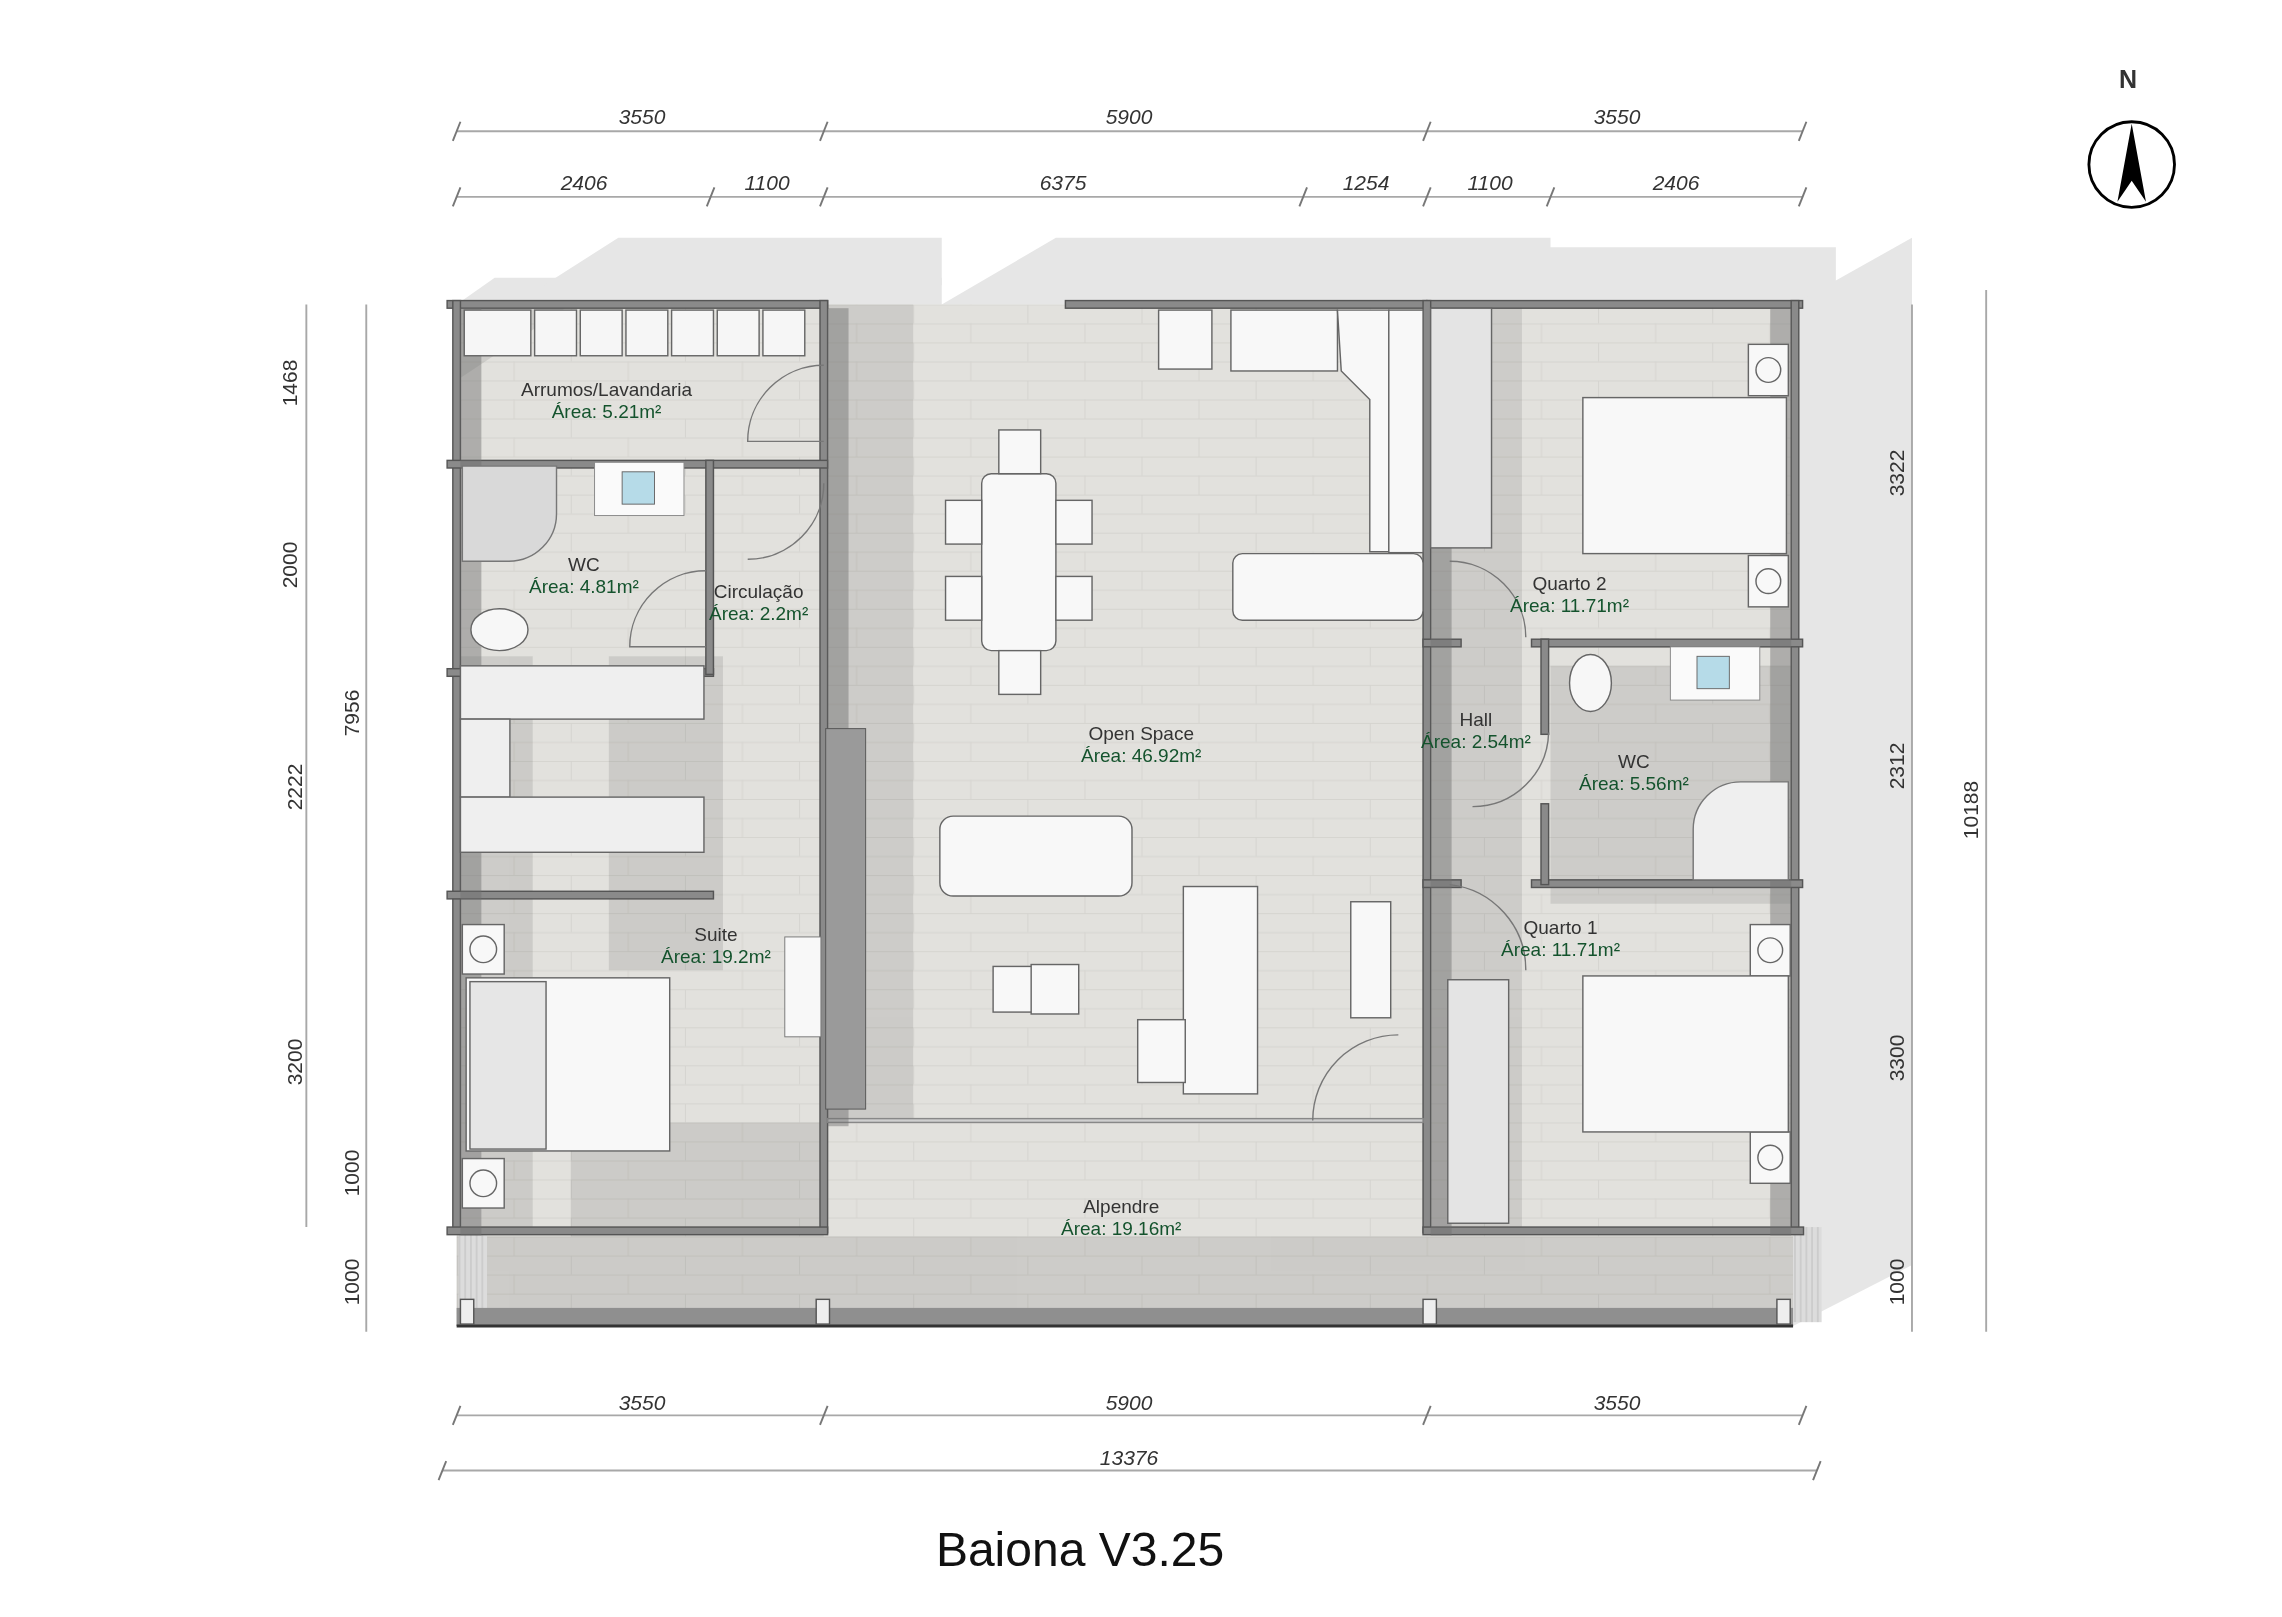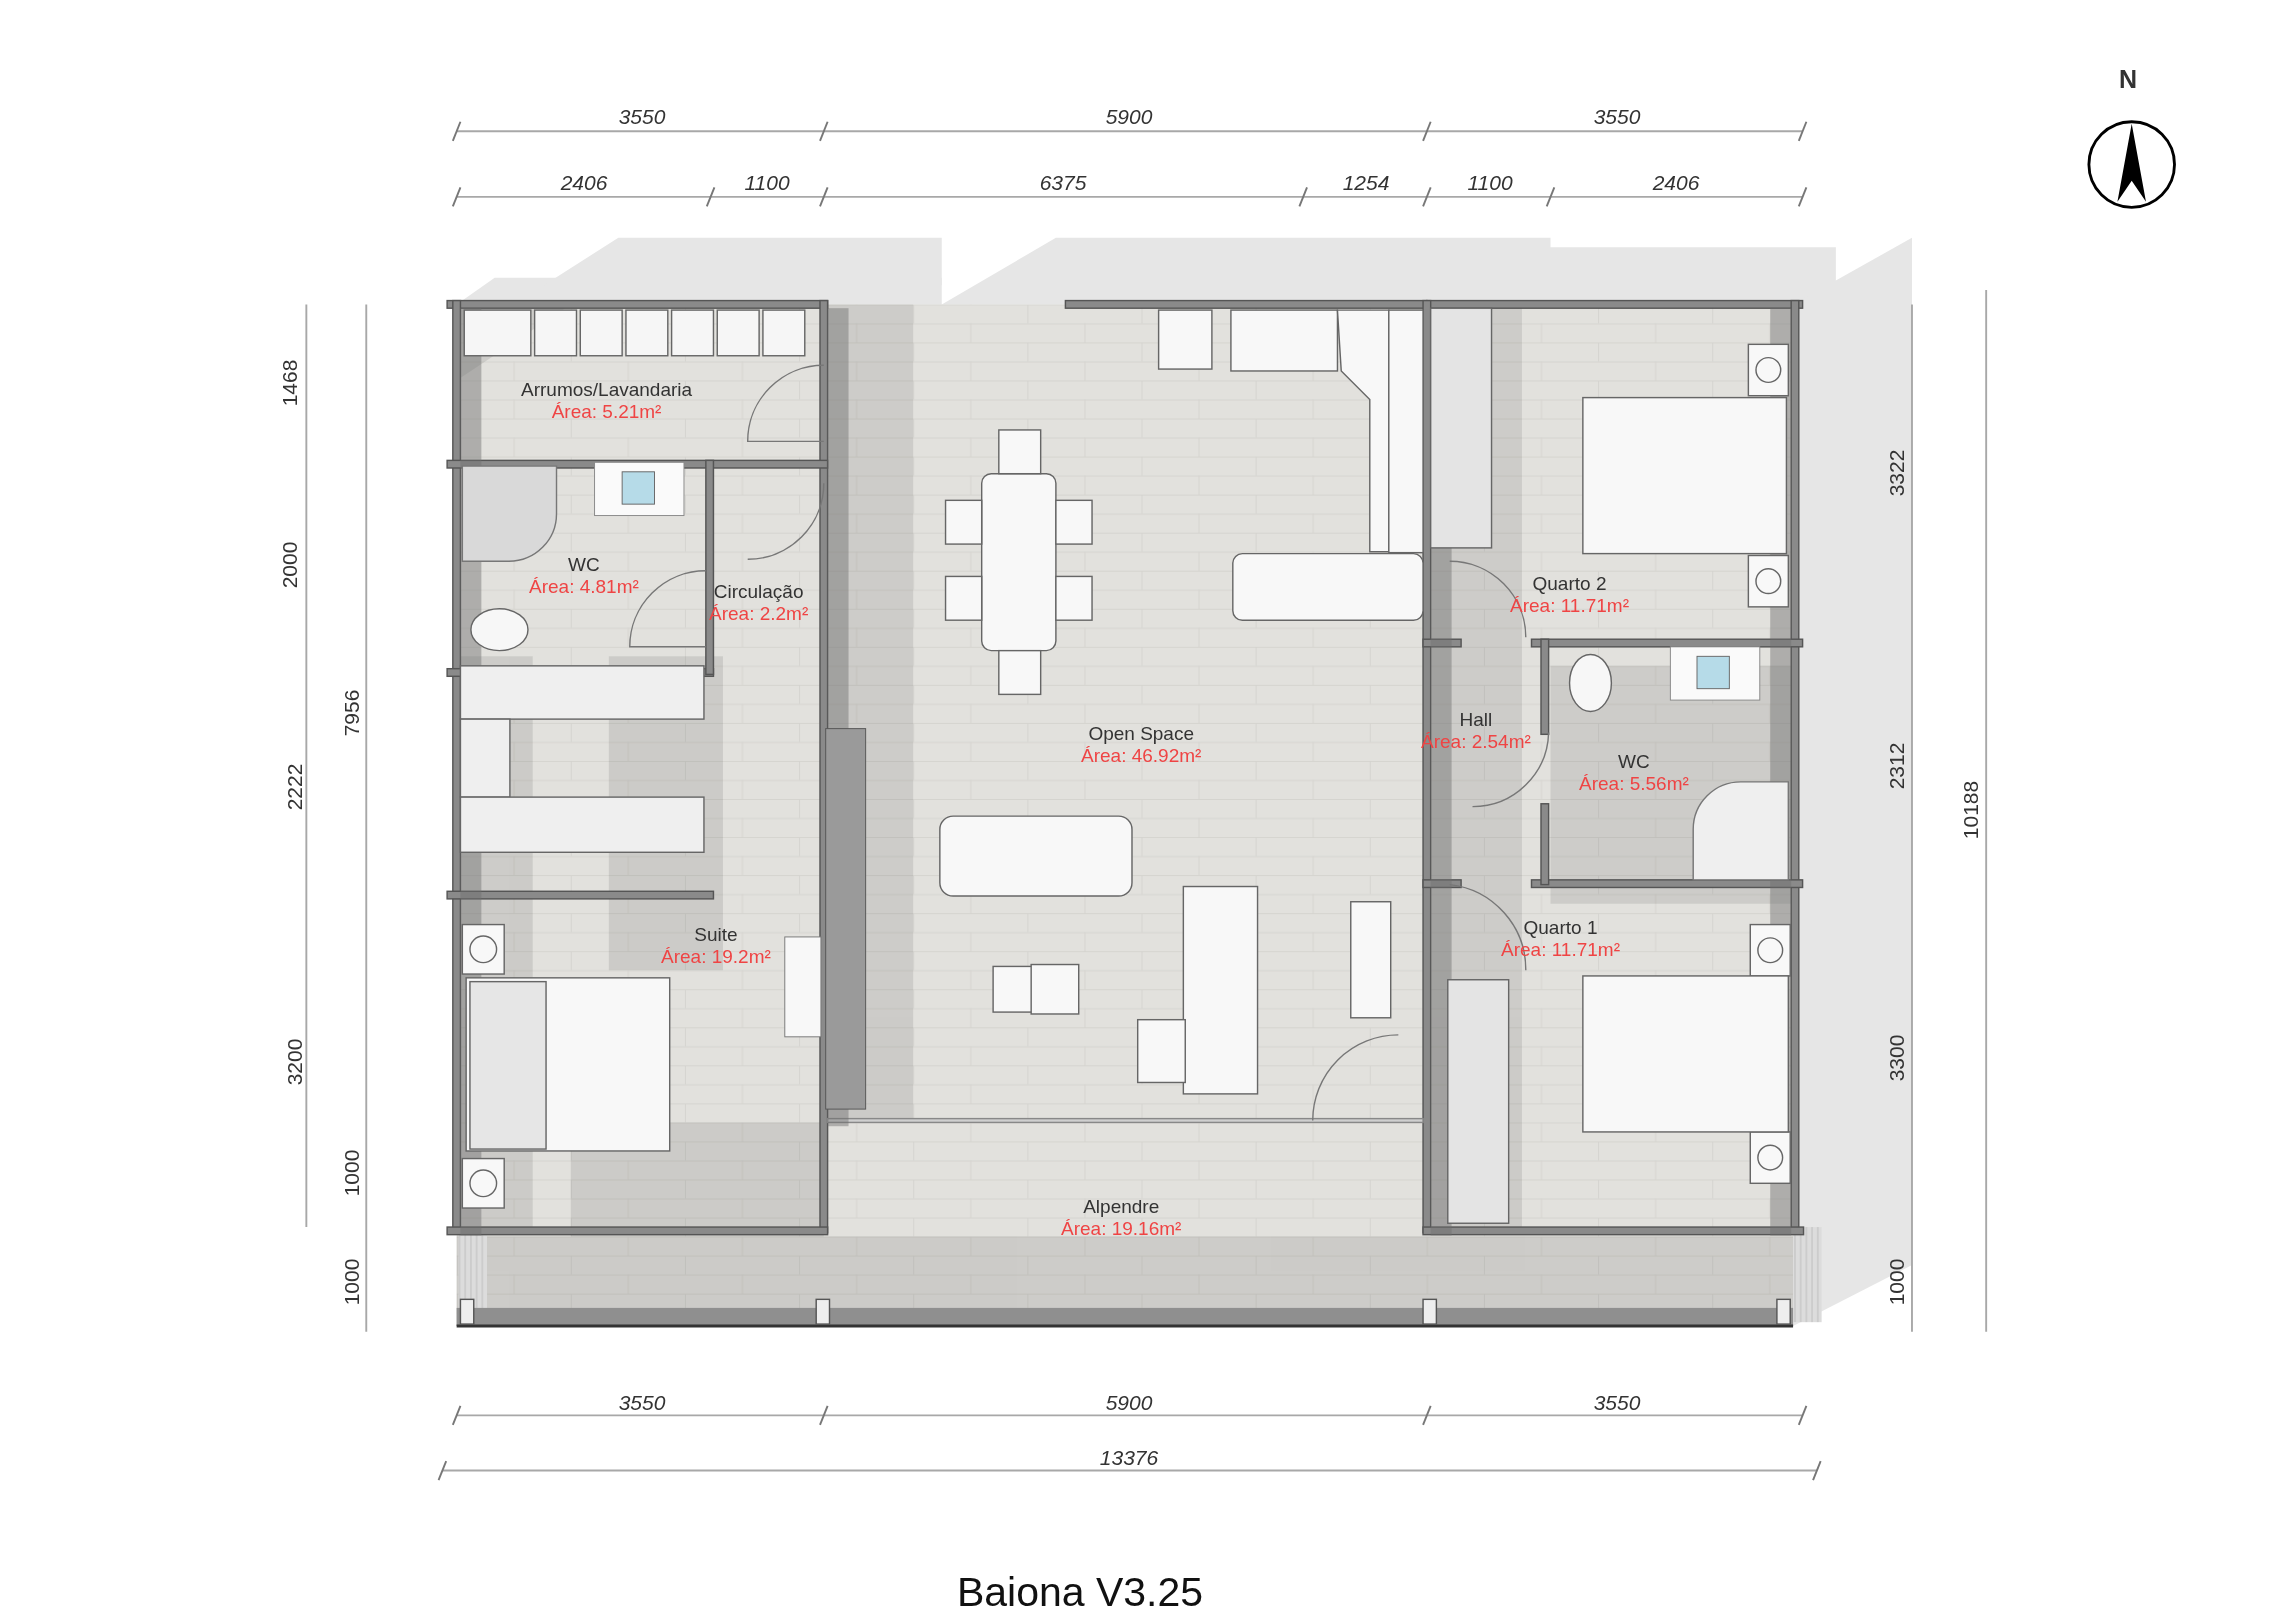--- a/index.html
+++ b/index.html
@@ -1,24 +1,24 @@
 <!DOCTYPE html>
 <html style="font-size:15px"><head>
 <meta charset="utf-8">
 <style>
   html, body { margin:0; padding:0; background:#ffffff; }
   body { width:2283px; height:1618px; position:relative; overflow:hidden;
          font-family:"Liberation Sans", sans-serif; color:#333; }
   .abs { position:absolute; }
   .room-label { position:absolute; text-align:center; color:#333; line-height:1.15; white-space:nowrap; }
   .room-label .nm { font-size:19px; display:block; }
-  .room-label .ar { font-size:19px; color:#ef4444; display:block; }
+  .room-label .ar { font-size:19px; color:#14532d; display:block; }
   .dim { position:absolute; font-size:21px; color:#333; white-space:nowrap; transform:translateX(-50%);font-style:italic; }
   .dimv { position:absolute; font-size:21px; color:#333; white-space:nowrap; transform:translate(-50%,-50%) rotate(-90deg); }
-  .title { position:absolute; left:0; width:2160px; top:1569px; text-align:center; font-size:41px; color:#111; }
+  .title { position:absolute; left:0; width:2160px; top:1522px; text-align:center; font-size:48px; color:#111; }
   .north-n { position:absolute; left:2119px; top:65px; font-size:25px; font-weight:bold; color:#333; }
 </style>
 </head>
 <body>
 
 <svg class="abs" style="left:0;top:0" width="2283" height="1618" viewBox="0 0 2400 1701">
   <defs>
     <pattern id="tiles" width="120" height="40" patternUnits="userSpaceOnUse">
       <rect width="120" height="40" fill="#e2e1dd"></rect>
       <path d="M0 0.5 H120 M0 20.5 H120 M0.5 0 V20 M60.5 20 V40" stroke="#d4d3cf" stroke-width="1"></path>

